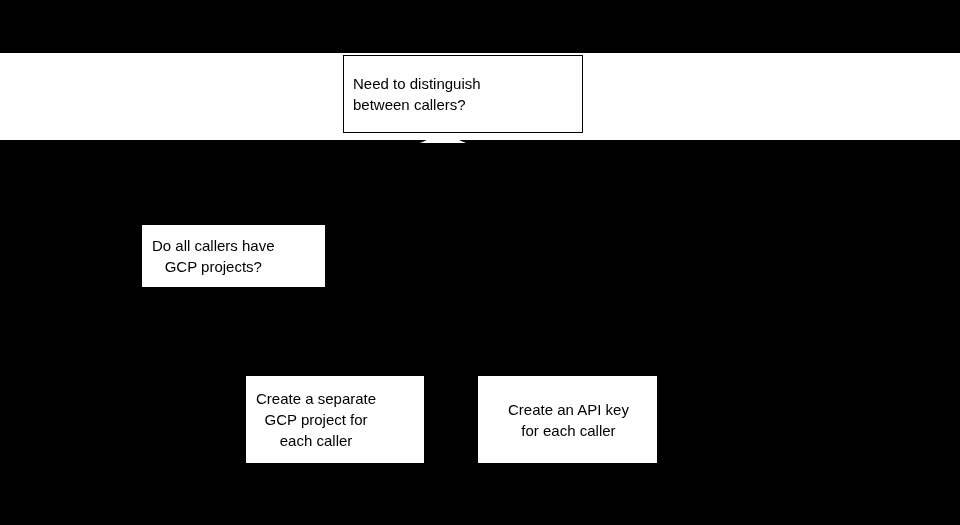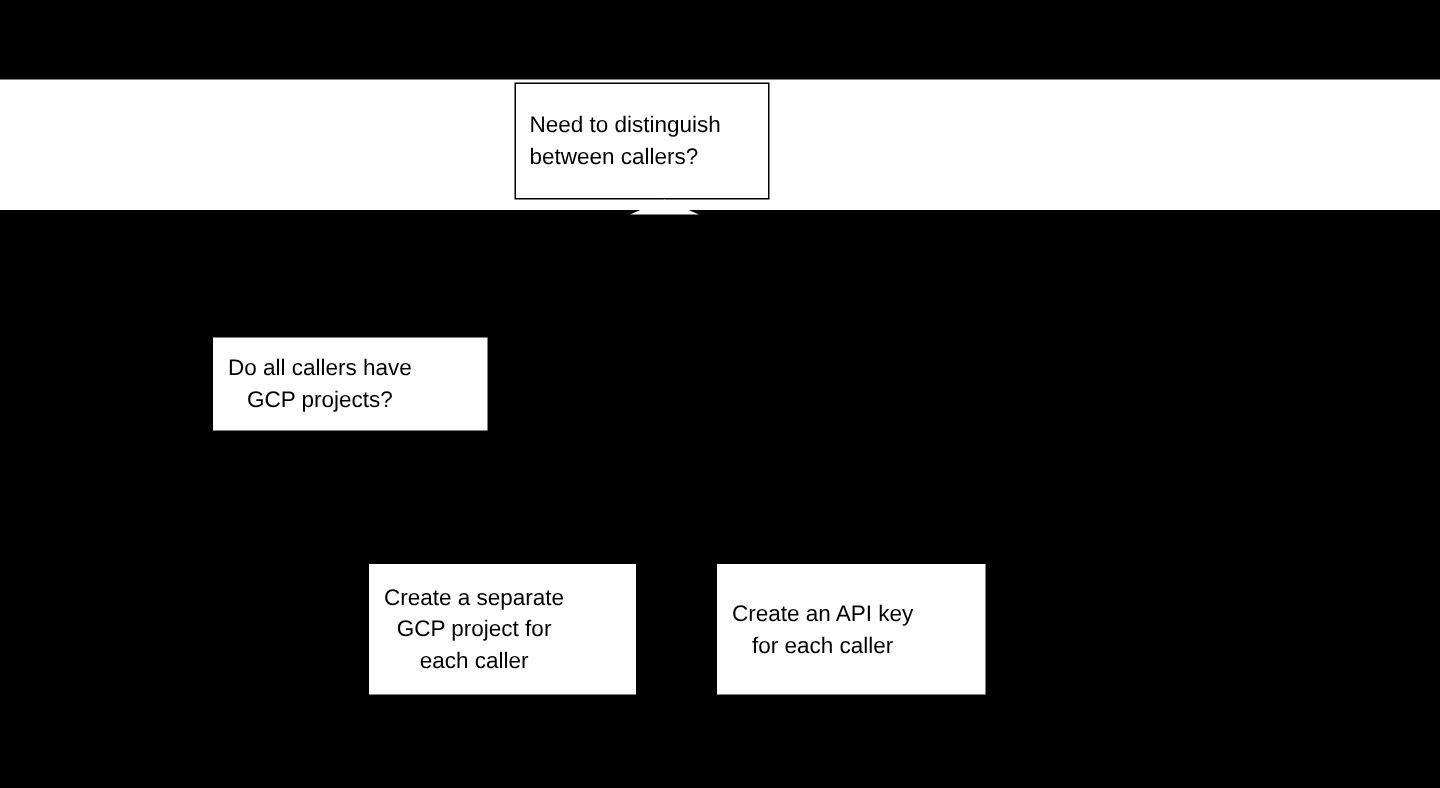--- a/index.html
+++ b/index.html
@@ -67,39 +67,39 @@
     border-bottom: 10px solid #ffffff;
   }
 </style>
 </head>
 <body>
 
 <div id="canvas">
 
   <div class="band" style="top:53px; height:87px;"></div>
 
-  <div class="node root" style="left:343px; top:55px; width:170px; height:78px;">
+  <div class="node root" style="left:343px; top:55px; width:240px; height:78px;">
     <span class="label">Need to distinguish
 between callers?</span>
   </div>
 
   <div class="arrowhead up-white" style="left:420px; top:133px;"></div>
 
   <div class="node decision" style="left:142px; top:225px; width:183px; height:62px;">
     <span class="label">Do all callers have
 GCP projects?</span>
   </div>
 
 
 
   <div class="node action" style="left:246px; top:376px; width:178px; height:87px;">
     <span class="label">Create a separate
 GCP project for
 each caller</span>
   </div>
 
-  <div class="node action" style="left:478px; top:376px; width:179px; height:87px;">
+  <div class="node action" style="left:478px; top:376px; width:179px; height:87px;padding-left:20px;">
     <span class="label">Create an API key
 for each caller</span>
   </div>
 
 
 </div>
 
 </body></html>

